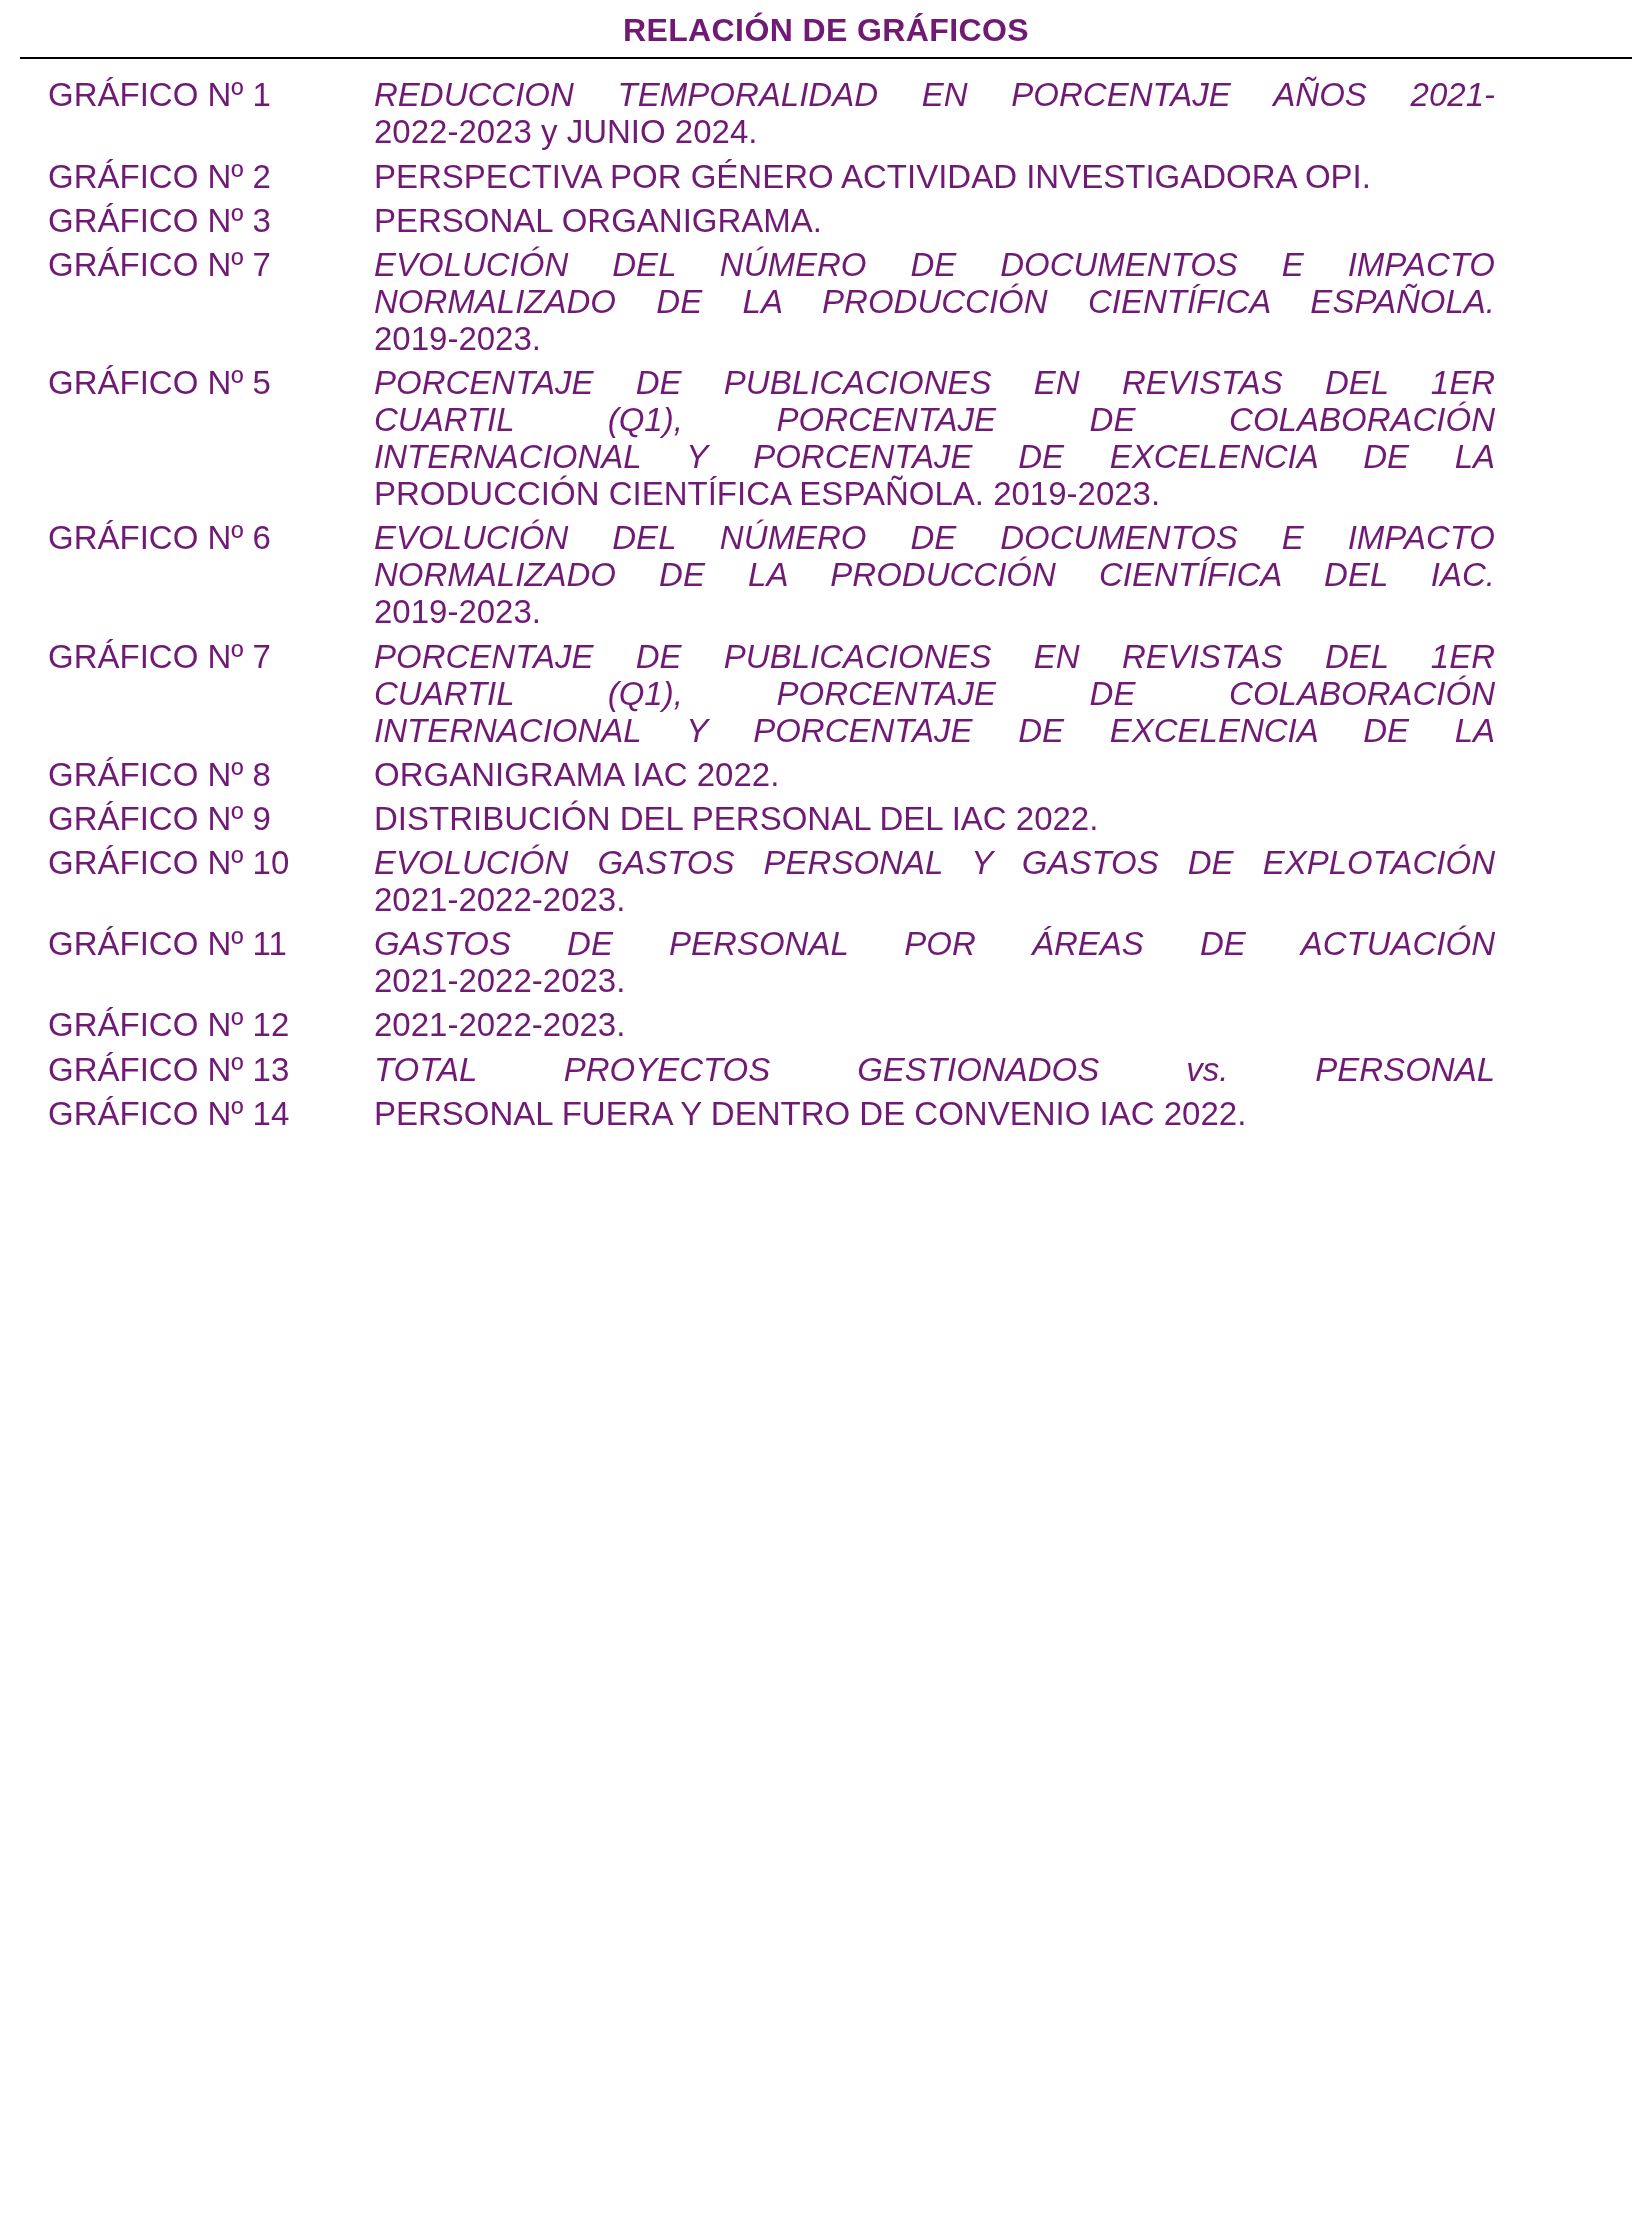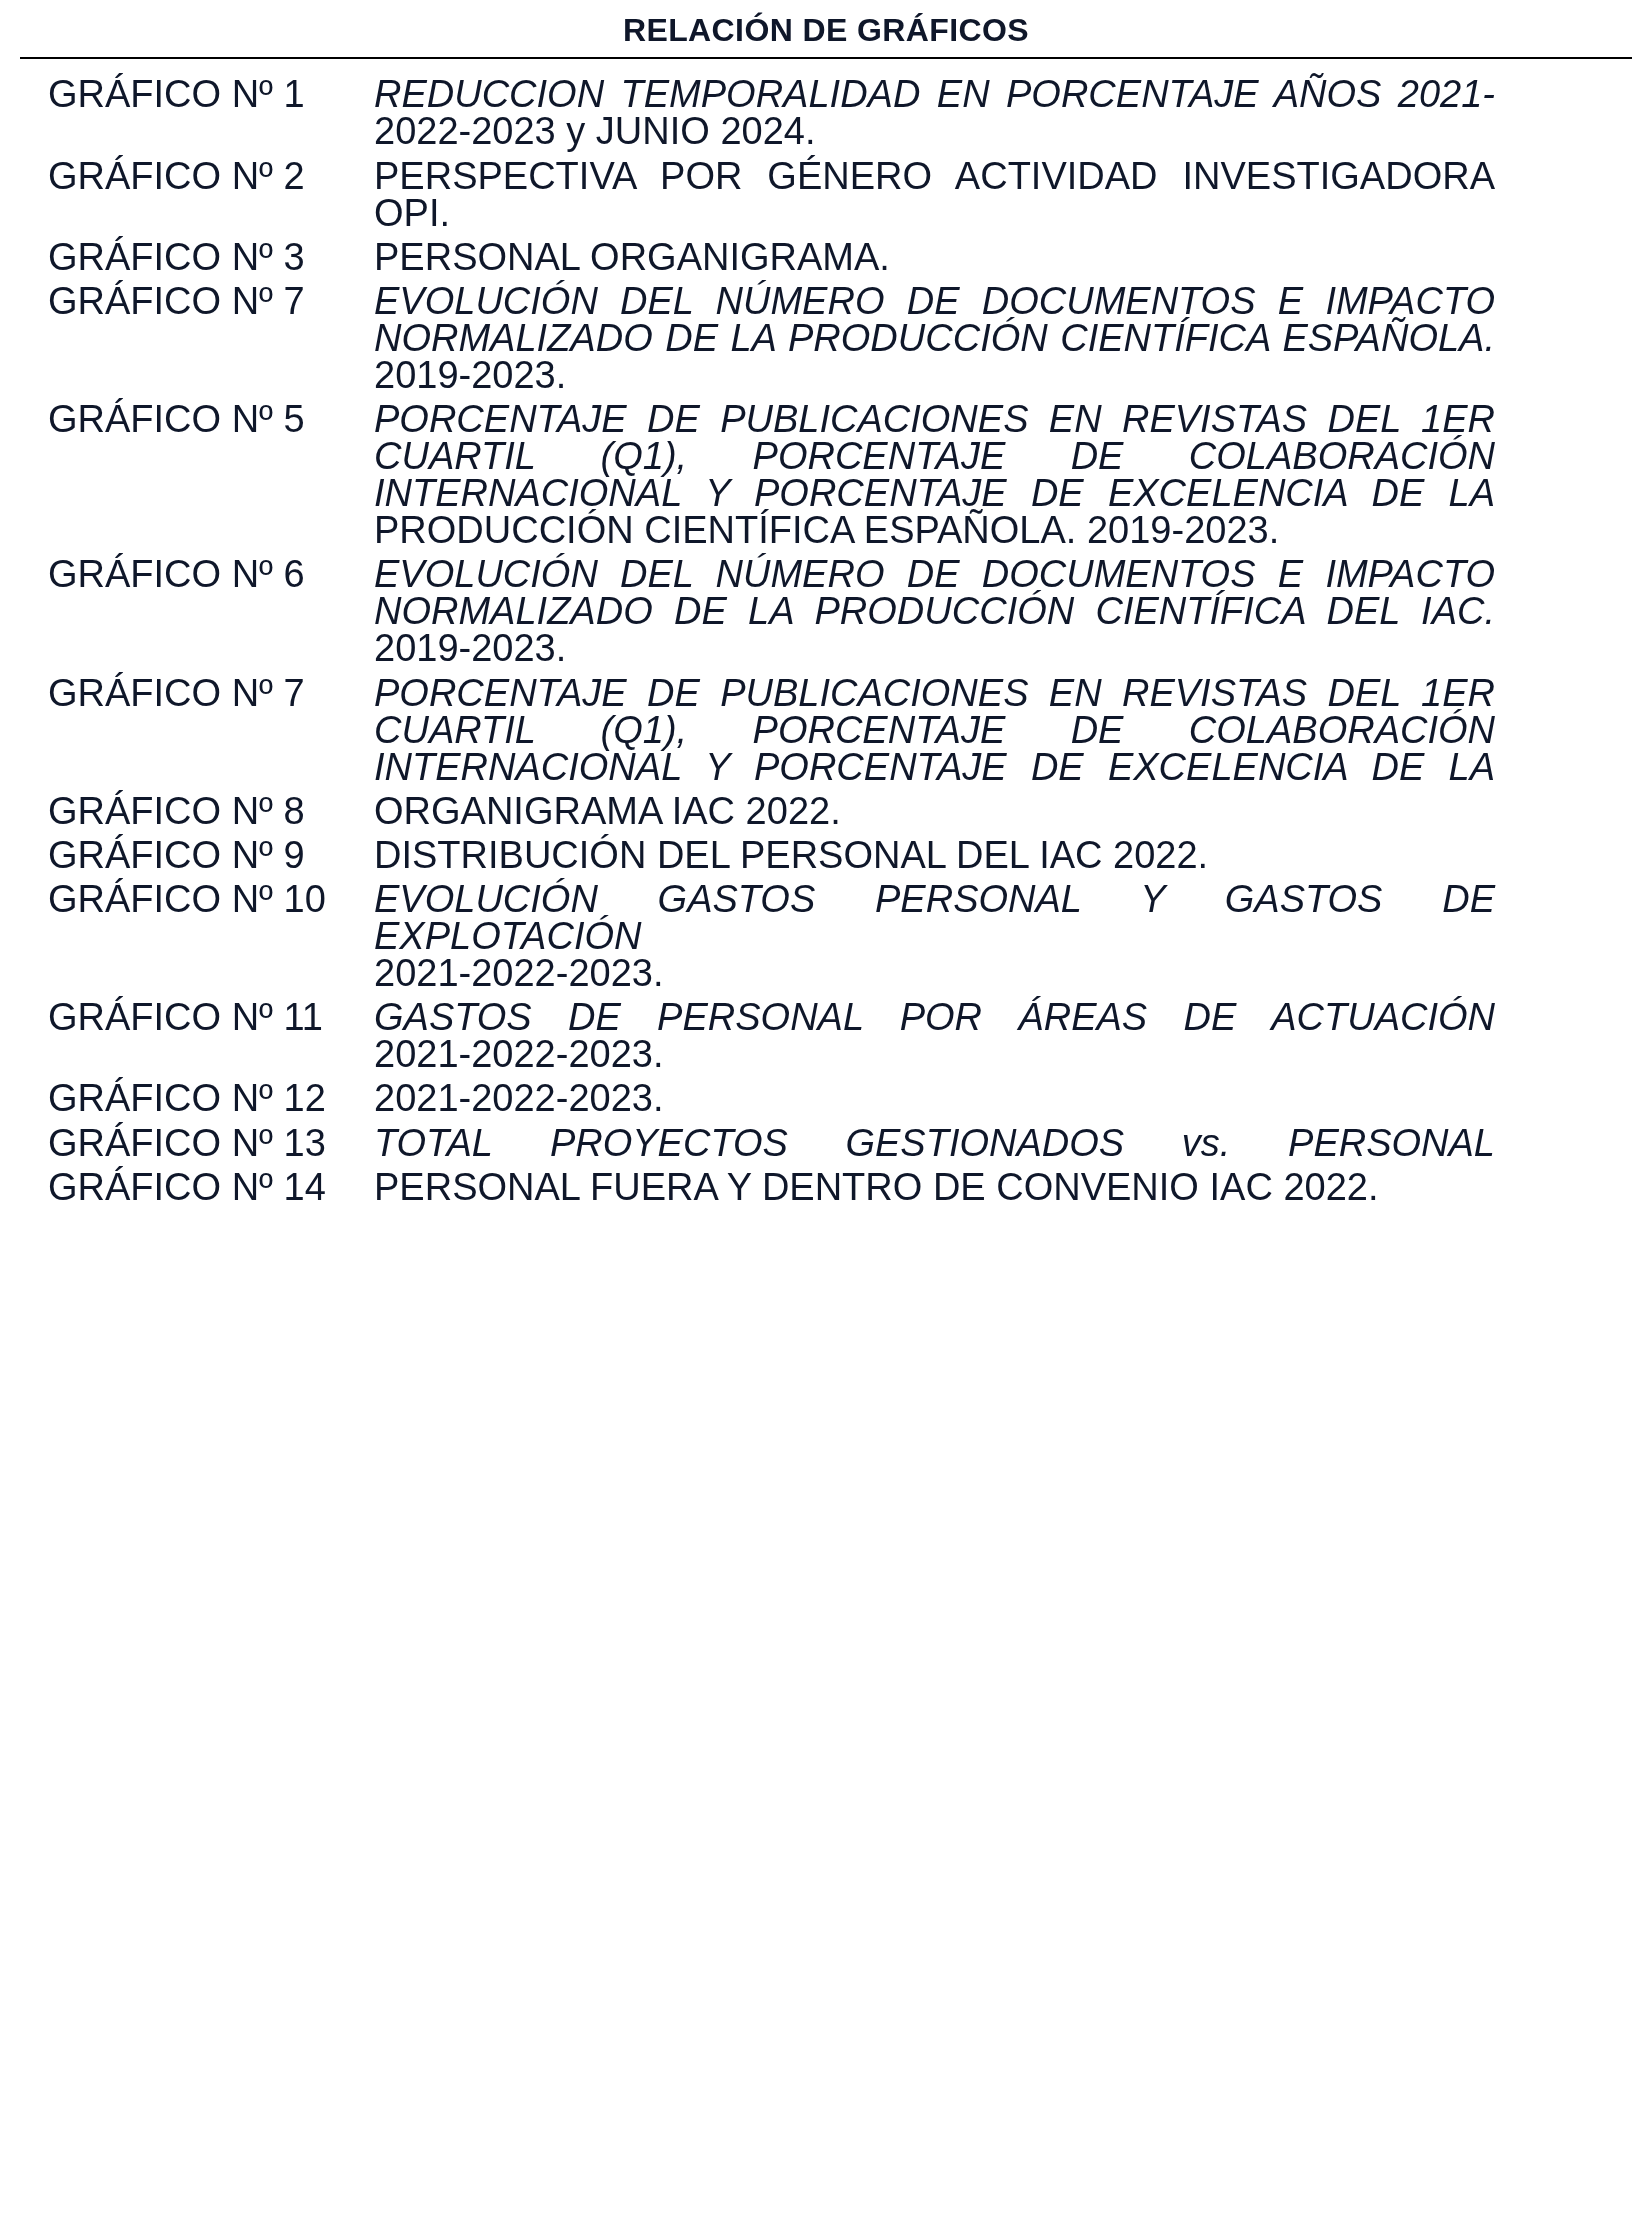--- a/index.html
+++ b/index.html
@@ -2,21 +2,21 @@
 <html style="font-size:13px"><head>
 <meta charset="utf-8">
 <style>
   * { box-sizing: border-box; }
   html, body { margin: 0; padding: 0; background: #ffffff; }
   .page {
     position: relative;
     width: 1652px;
     height: 2227px;
     background: #ffffff;
-    color: #0f172a;
+    color: #701a75;
     font-family: "Liberation Sans", "DejaVu Sans", sans-serif;
     overflow: hidden;
   }
   .header {
     padding-top: 11.3px;
   }
   .title {
     text-align: center;
     font-weight: bold;
     font-size: 32px;
@@ -29,21 +29,21 @@
     height: 0;
   }
   .list {
     margin: 17.7px 0 0 48px;
     width: 1447px;
   }
   .row {
     display: flex;
     align-items: flex-start;
     margin-bottom: 7.2px;
-    font-size: 38px;
+    font-size: 33px;
     line-height: 37px;
   }
   .label {
     flex: 0 0 326px;
     width: 326px;
     white-space: nowrap;
   }
   .desc {
     flex: 0 0 1121px;
     width: 1121px;

